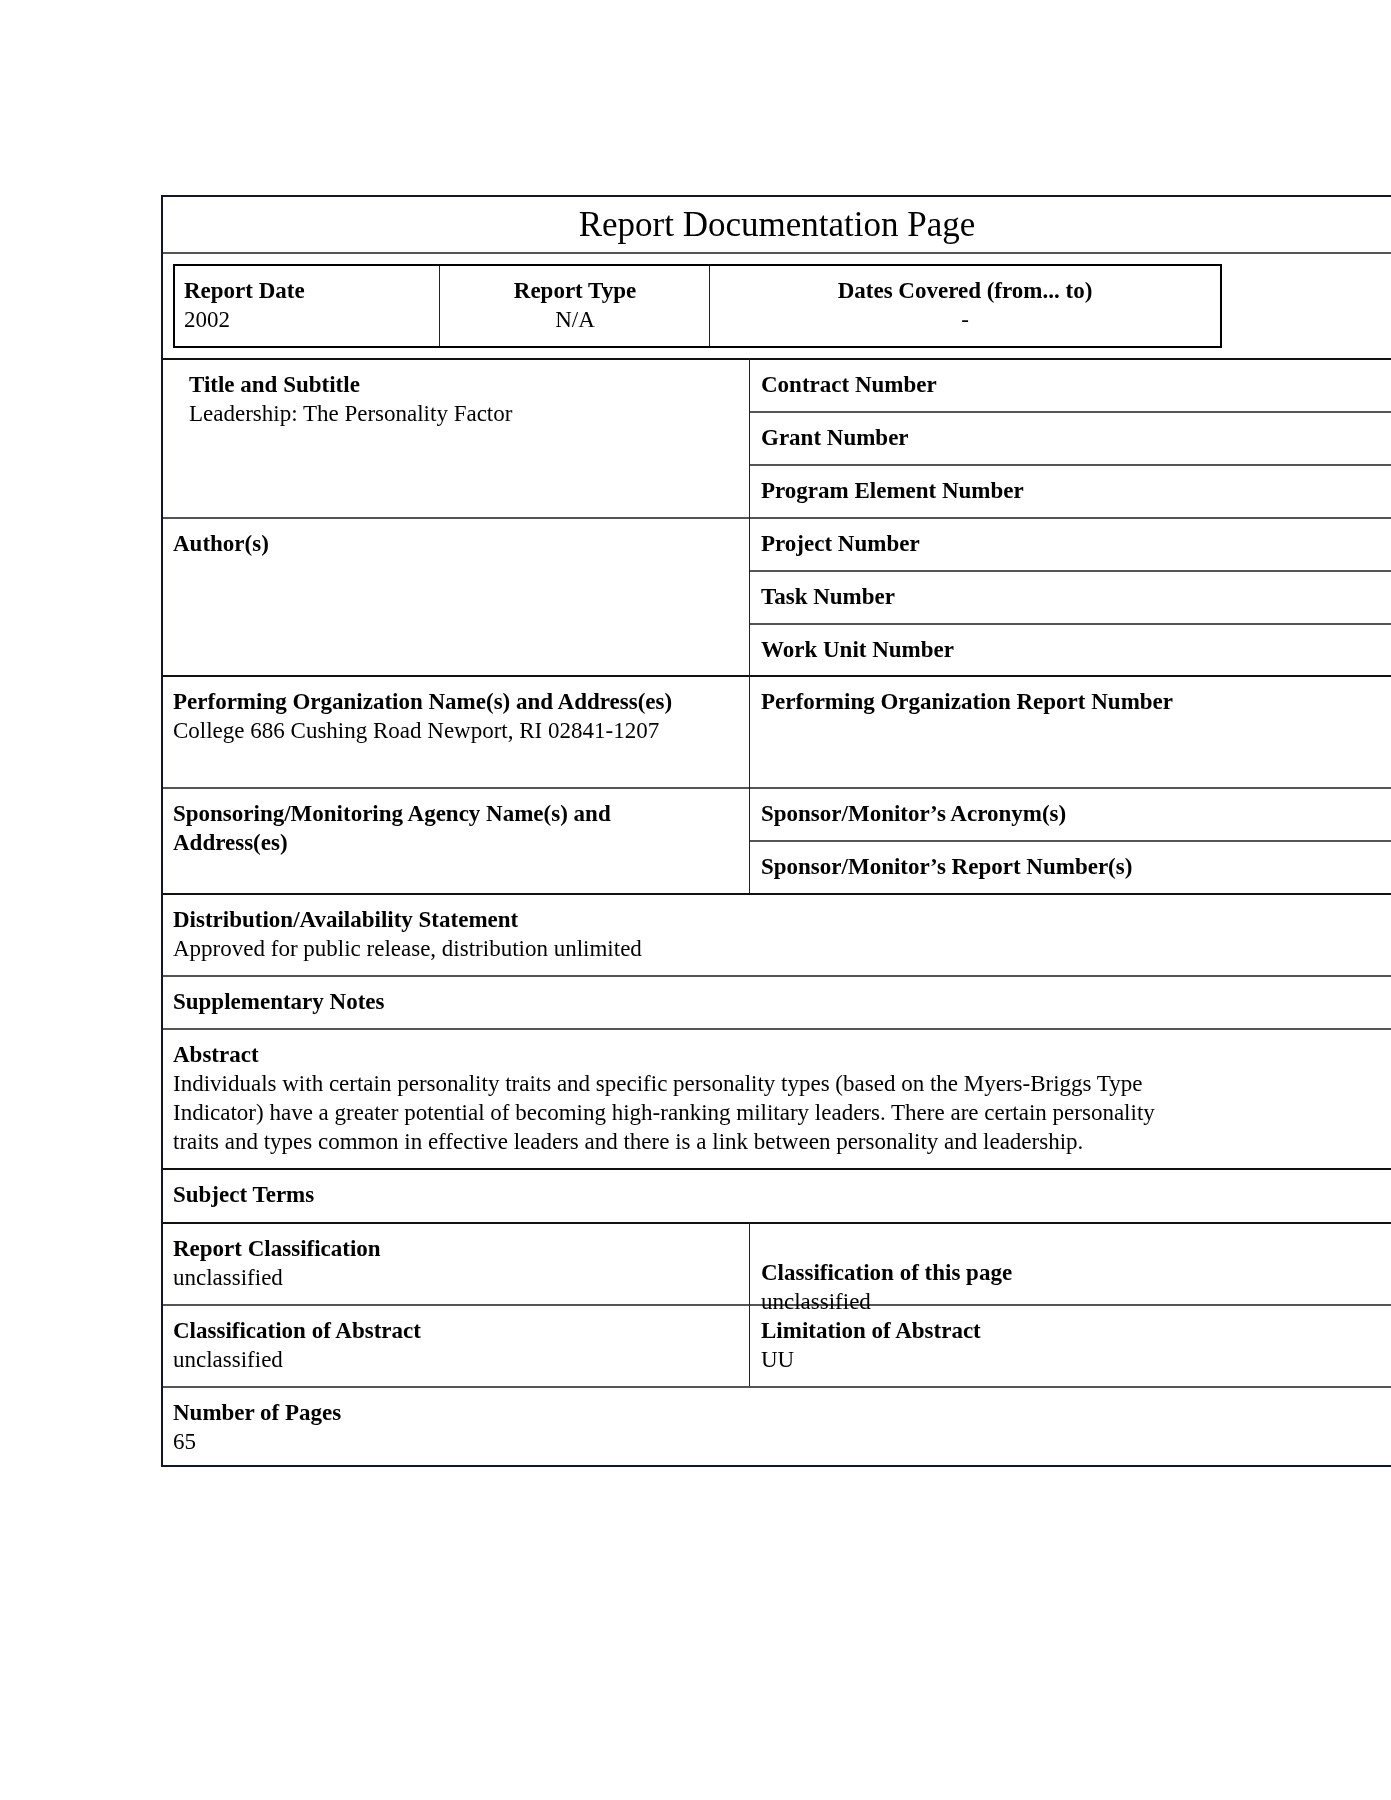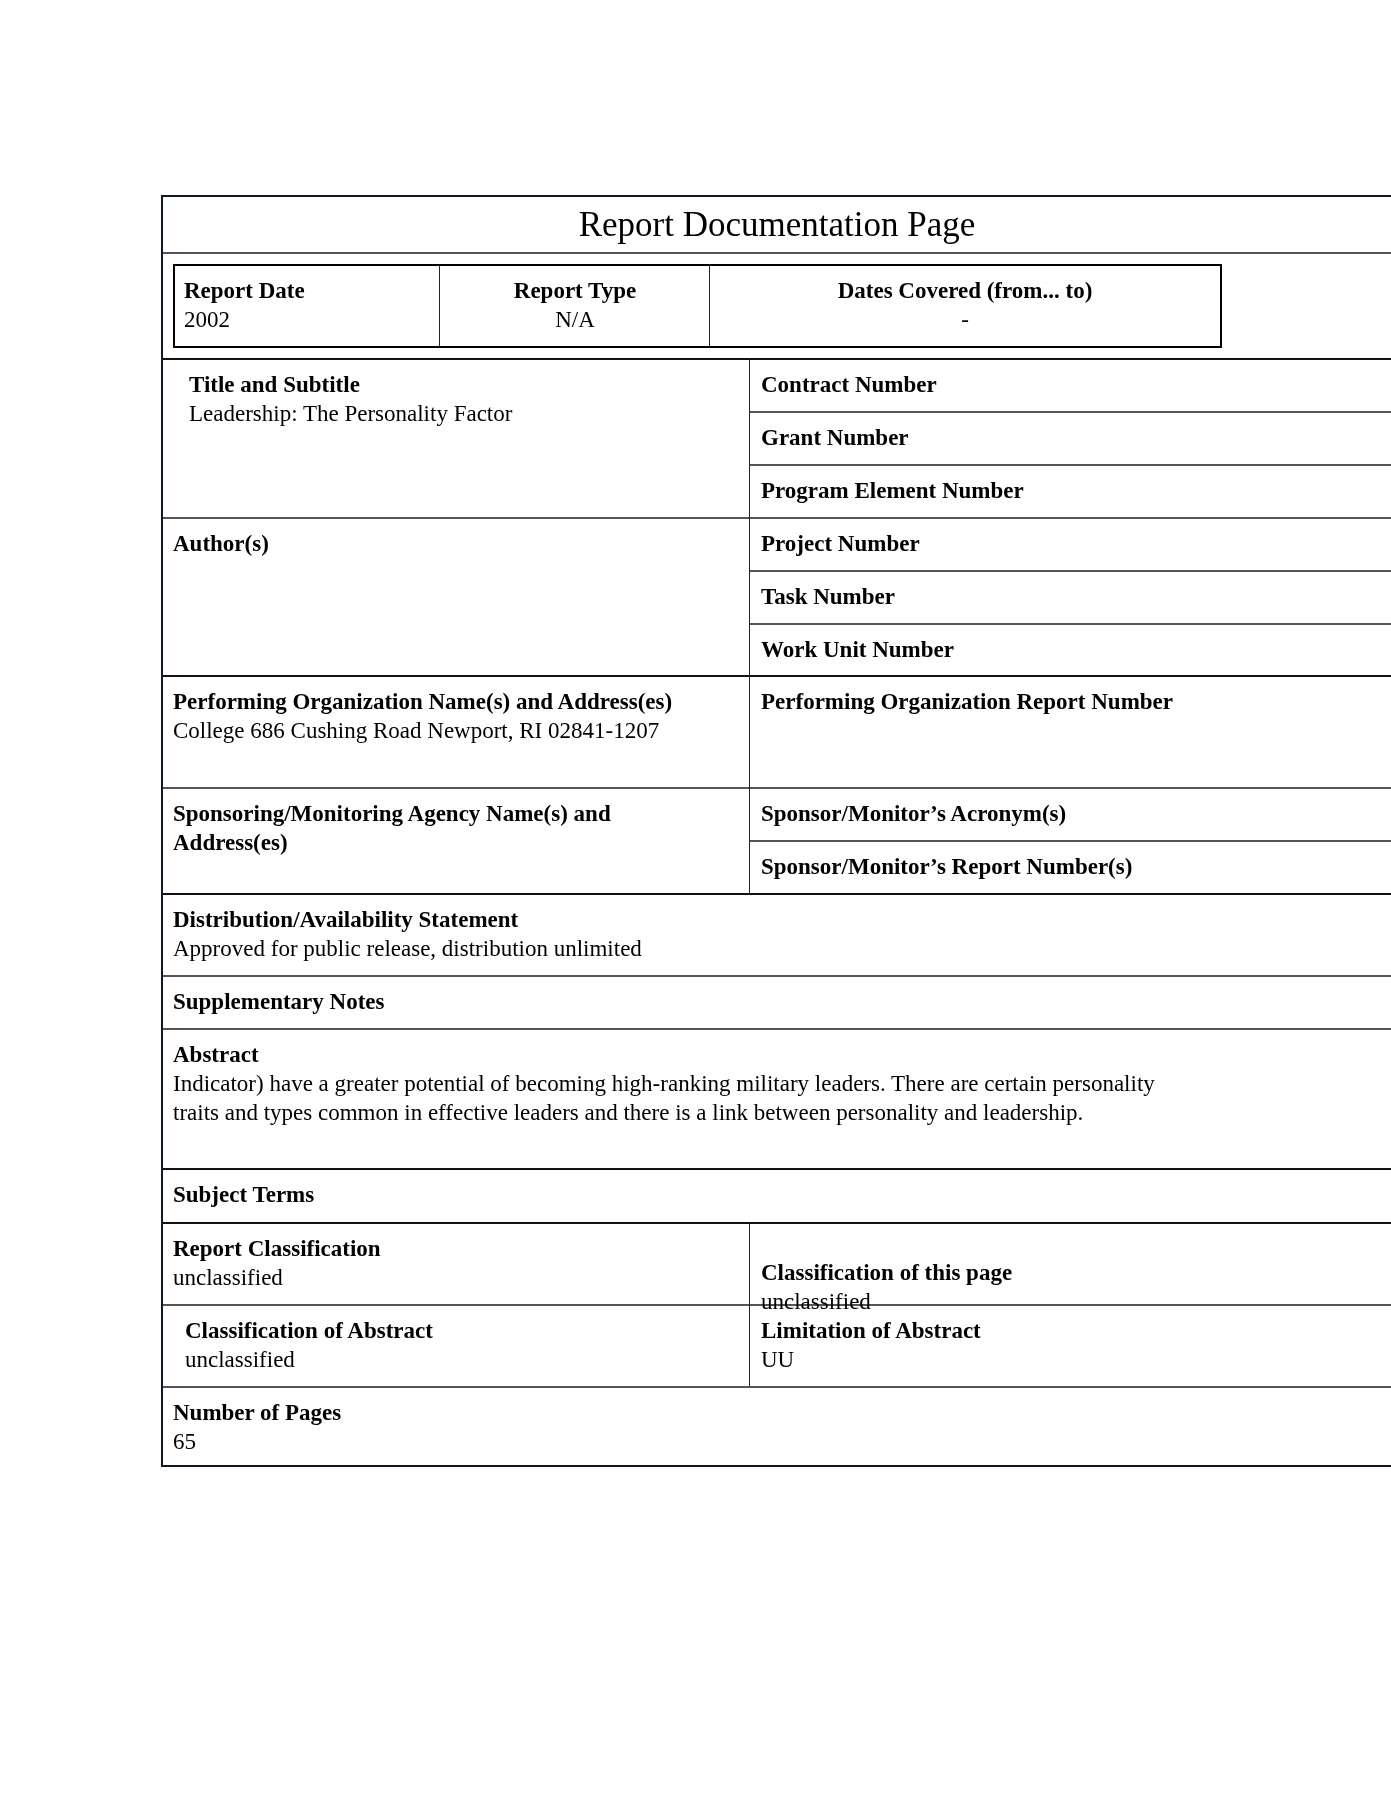--- a/index.html
+++ b/index.html
@@ -110,37 +110,38 @@
     <div class="lbl">Distribution/Availability Statement</div>
     <div class="val">Approved for public release, distribution unlimited</div>
   </div>
 
   <div class="cell" style="left:0; top:780px;">
     <div class="lbl">Supplementary Notes</div>
   </div>
 
   <div class="cell" style="left:0; top:833px; right:0;">
     <div class="lbl">Abstract</div>
+    <div class="val">Individuals with certain personality traits and specific personality types (based on the Myers-Briggs Type</div>
     <div class="val">Indicator) have a greater potential of becoming high-ranking military leaders. There are certain personality</div>
     <div class="val">traits and types common in effective leaders and there is a link between personality and leadership.</div>
   </div>
 
   <div class="cell" style="left:0; top:973px;">
     <div class="lbl">Subject Terms</div>
   </div>
 
   <div class="cell" style="left:0; top:1027px;">
     <div class="lbl">Report Classification</div>
     <div class="val">unclassified</div>
   </div>
   <div class="cell" style="left:588px; top:1027px;margin-top:24px;">
     <div class="lbl">Classification of this page</div>
     <div class="val">unclassified</div>
   </div>
-  <div class="cell" style="left:0; top:1109px;margin-left:12px;">
+  <div class="cell" style="left:0; top:1109px;">
     <div class="lbl">Classification of Abstract</div>
     <div class="val">unclassified</div>
   </div>
   <div class="cell" style="left:588px; top:1109px;">
     <div class="lbl">Limitation of Abstract</div>
     <div class="val">UU</div>
   </div>
 
   <div class="cell" style="left:0; top:1191px;">
     <div class="lbl">Number of Pages</div>

